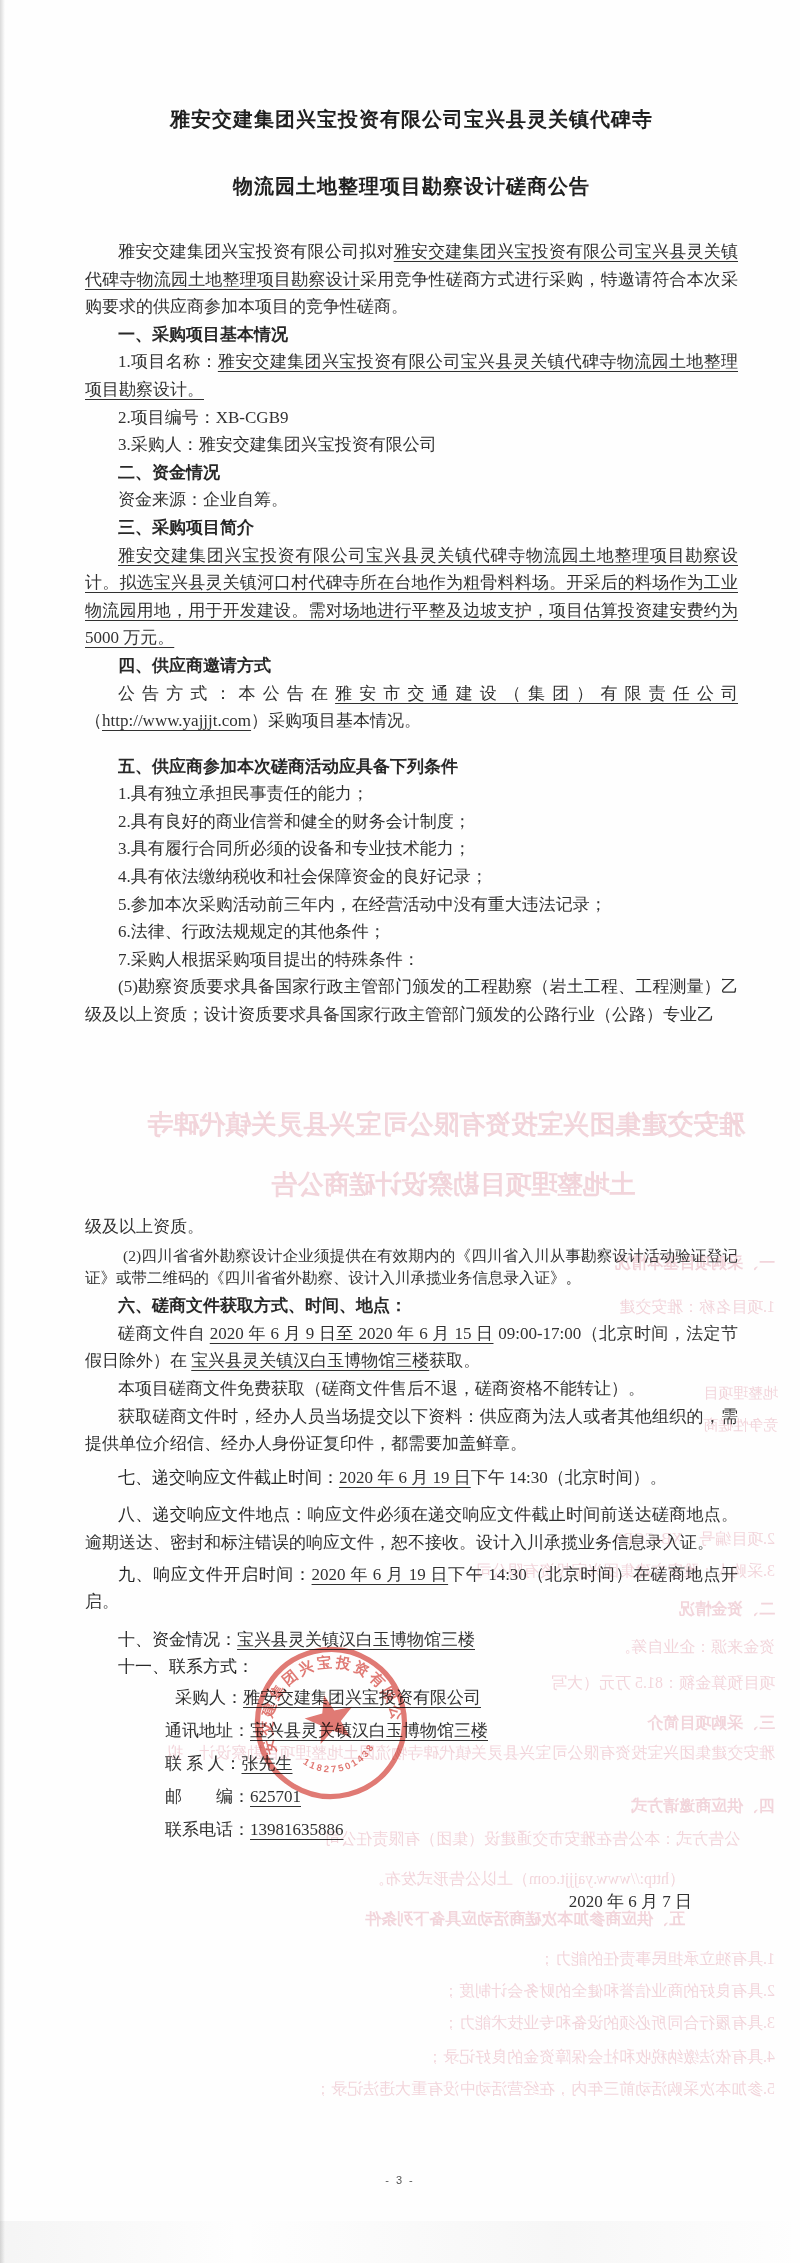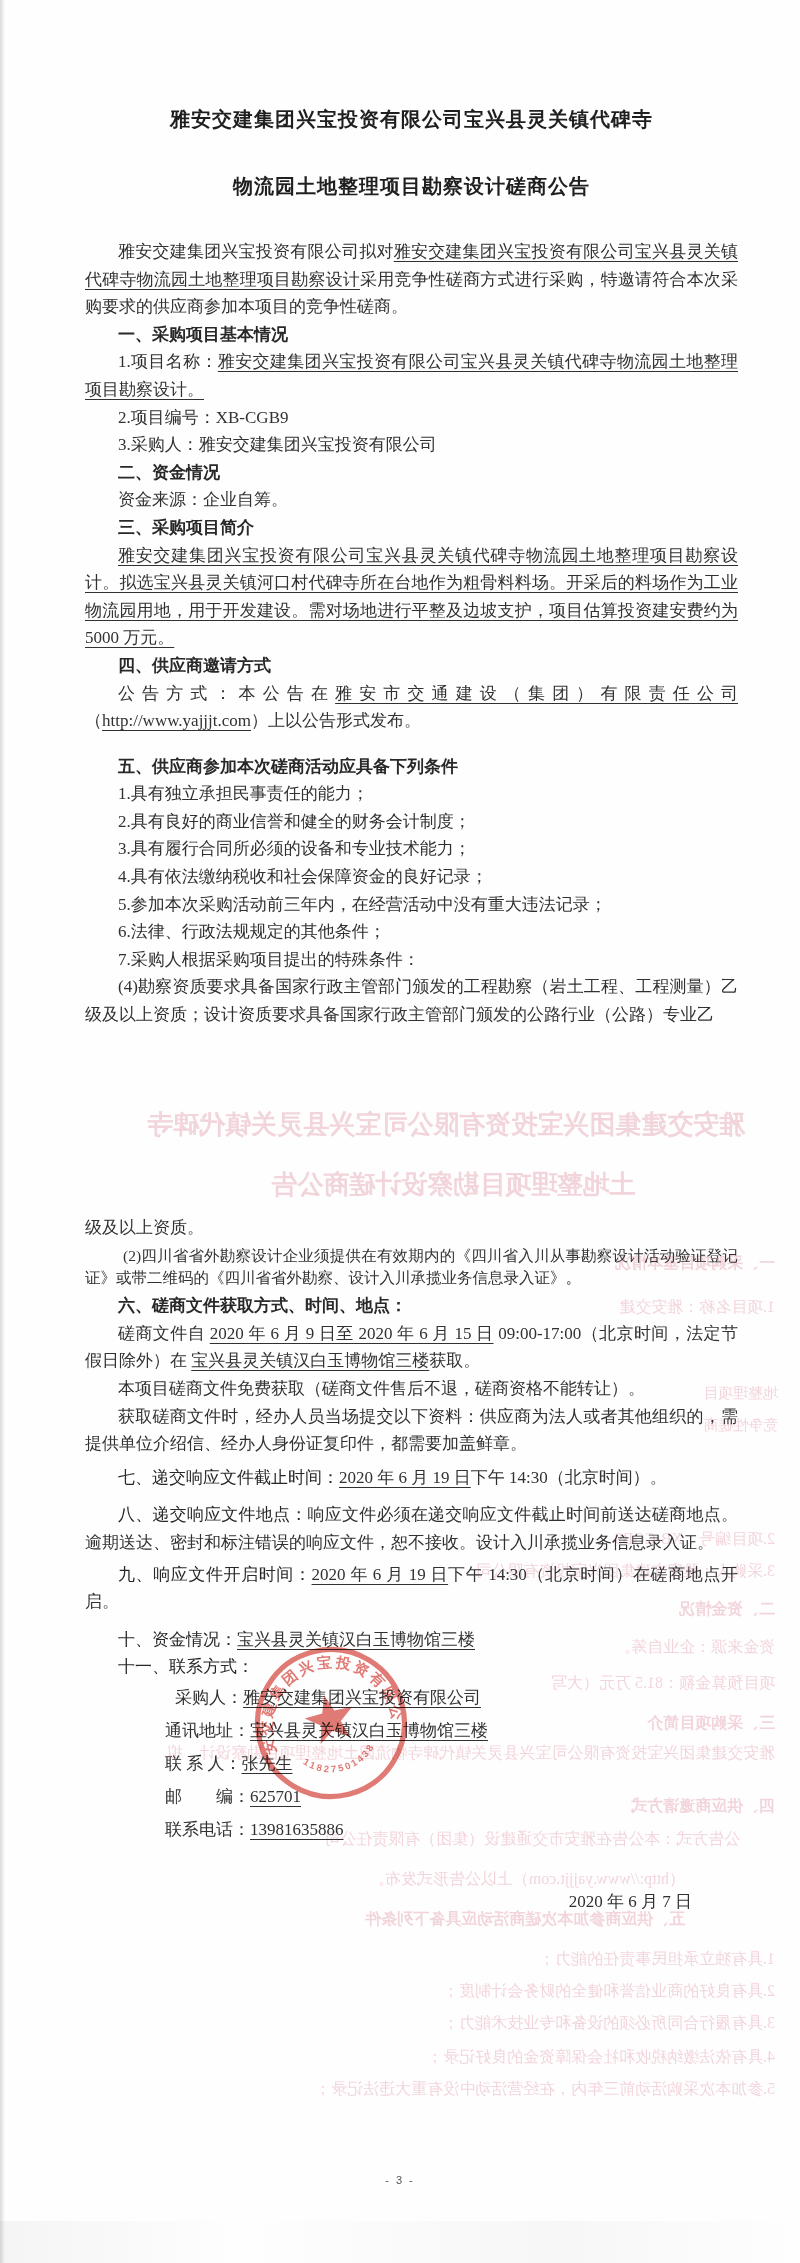--- a/index.html
+++ b/index.html
@@ -23,21 +23,21 @@
   }
   .block { position:relative; }
   .para   { font-size:17px; line-height:27.6px; text-align:justify; text-indent:33px; color:#313131; }
   .heading{
     font-size:17px; line-height:27.6px; text-indent:33px; font-weight:bold; color:#282828;
     font-family:"Liberation Sans","DejaVu Sans",sans-serif;
   }
   .contact{ font-size:17px; line-height:33px; text-indent:0; margin-left:80px; color:#313131; }
   .contact.deep { margin-left:90px; }
   .small  { font-size:15.5px; line-height:21.5px; text-indent:38px; }
-  .noindent { text-indent:0; }
+  .noindent { text-indent:0;font-family:Liberation Mono, monospace; }
   .spacer { }
   .u { text-decoration:underline; text-underline-offset:4px; text-decoration-thickness:1.1px; }
   .b { font-weight:normal; font-family:"Liberation Sans","DejaVu Sans",sans-serif; color:#282828; }
   .date-line { text-align:right; font-size:17px; line-height:28px; margin-top:42px; padding-right:46px; color:#313131; }
   .page-num {
     position:absolute; top:2174px; left:0; width:100%; text-align:center;
     font-size:11px; letter-spacing:2px; color:#555;
     font-family:"Liberation Sans","DejaVu Sans",sans-serif;
   }
   
@@ -93,30 +93,30 @@
         <div class="block para"><span>雅安交建集团兴宝投资有限公司拟对</span><span class="u">雅安交建集团兴宝投资有限公司宝兴县灵关镇代碑寺物流园土地整理项目勘察设计</span><span>采用竞争性磋商方式进行采购，特邀请符合本次采购要求的供应商参加本项目的竞争性磋商。</span></div>
         <div class="block heading"><span>一、采购项目基本情况</span></div>
         <div class="block para"><span>1.项目名称：</span><span class="u">雅安交建集团兴宝投资有限公司宝兴县灵关镇代碑寺物流园土地整理项目勘察设计。</span></div>
         <div class="block para"><span>2.项目编号：XB-CGB9</span></div>
         <div class="block para"><span>3.采购人：雅安交建集团兴宝投资有限公司</span></div>
         <div class="block heading"><span>二、资金情况</span></div>
         <div class="block para"><span>资金来源：企业自筹。</span></div>
         <div class="block heading"><span>三、采购项目简介</span></div>
         <div class="block para"><span class="u">雅安交建集团兴宝投资有限公司宝兴县灵关镇代碑寺物流园土地整理项目勘察设计。拟选宝兴县灵关镇河口村代碑寺所在台地作为粗骨料料场。开采后的料场作为工业物流园用地，用于开发建设。需对场地进行平整及边坡支护，项目估算投资建安费约为 5000 万元。</span></div>
         <div class="block heading"><span>四、供应商邀请方式</span></div>
-        <div class="block para"><span>公告方式：本公告在</span><span class="u">雅安市交通建设（集团）有限责任公司</span><span>（</span><span class="u">http://www.yajjjt.com</span><span>）上以公告形式发布。</span></div>
+        <div class="block para"><span>公告方式：本公告在</span><span class="u">雅安市交通建设（集团）有限责任公司</span><span>（</span><span class="u">http://www.yajjjt.com</span><span>）采购项目基本情况。</span></div>
         <div class="block heading" style="margin-top: 18px;"><span>五、供应商参加本次磋商活动应具备下列条件</span></div>
         <div class="block para"><span>1.具有独立承担民事责任的能力；</span></div>
         <div class="block para"><span>2.具有良好的商业信誉和健全的财务会计制度；</span></div>
         <div class="block para"><span>3.具有履行合同所必须的设备和专业技术能力；</span></div>
         <div class="block para"><span>4.具有依法缴纳税收和社会保障资金的良好记录；</span></div>
         <div class="block para"><span>5.参加本次采购活动前三年内，在经营活动中没有重大违法记录；</span></div>
         <div class="block para"><span>6.法律、行政法规规定的其他条件；</span></div>
         <div class="block para"><span>7.采购人根据采购项目提出的特殊条件：</span></div>
-        <div class="block para"><span>(4)勘察资质要求具备国家行政主管部门颁发的工程勘察（岩土工程、工程测量）乙级及以上资质；设计资质要求具备国家行政主管部门颁发的公路行业（公路）专业乙</span></div>
+        <div class="block para"><span>(5)勘察资质要求具备国家行政主管部门颁发的工程勘察（岩土工程、工程测量）乙级及以上资质；设计资质要求具备国家行政主管部门颁发的公路行业（公路）专业乙</span></div>
         <div class="block spacer" style="height: 185px;"></div>
         <div class="block para noindent"><span>级及以上资质。</span></div>
         <div class="block para small" style="margin-top: 4px;"><span>(2)四川省省外勘察设计企业须提供在有效期内的《四川省入川从事勘察设计活动验证登记证》或带二维码的《四川省省外勘察、设计入川承揽业务信息录入证》。</span></div>
         <div class="block heading" style="margin-top: 4px;"><span>六、磋商文件获取方式、时间、地点：</span></div>
         <div class="block para"><span>磋商文件自 </span><span class="u">2020 年 6 月 9 日至 2020 年 6 月 15 日</span><span> 09:00-17:00（北京时间，法定节假日除外）在 </span><span class="u">宝兴县灵关镇汉白玉博物馆三楼</span><span>获取。</span></div>
         <div class="block para"><span>本项目磋商文件免费获取（磋商文件售后不退，磋商资格不能转让）。</span></div>
         <div class="block para"><span>获取磋商文件时，经办人员当场提交以下资料：供应商为法人或者其他组织的，需提供单位介绍信、经办人身份证复印件，都需要加盖鲜章。</span></div>
         <div class="block para" style="margin-top: 6px;"><span class="b">七、递交响应文件截止时间：</span><span class="u">2020 年 6 月 19 日</span><span>下午 14:30（北京时间）。</span></div>
         <div class="block para" style="margin-top: 10px;"><span class="b">八、递交响应文件地点：</span><span>响应文件必须在递交响应文件截止时间前送达磋商地点。逾期送达、密封和标注错误的响应文件，恕不接收。设计入川承揽业务信息录入证。</span></div>
         <div class="block para" style="margin-top: 4px;"><span class="b">九、响应文件开启时间：</span><span class="u">2020 年 6 月 19 日</span><span>下午 14:30（北京时间）在磋商地点开启。</span></div>

